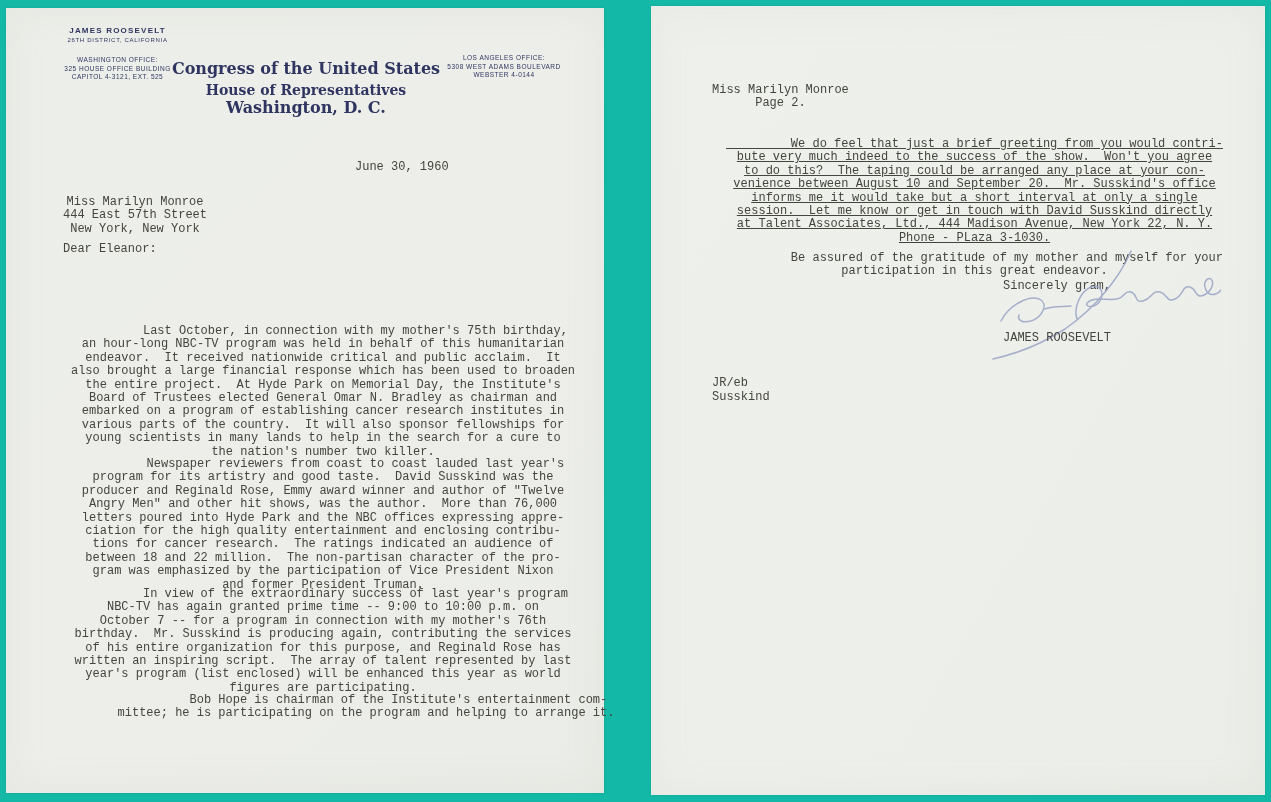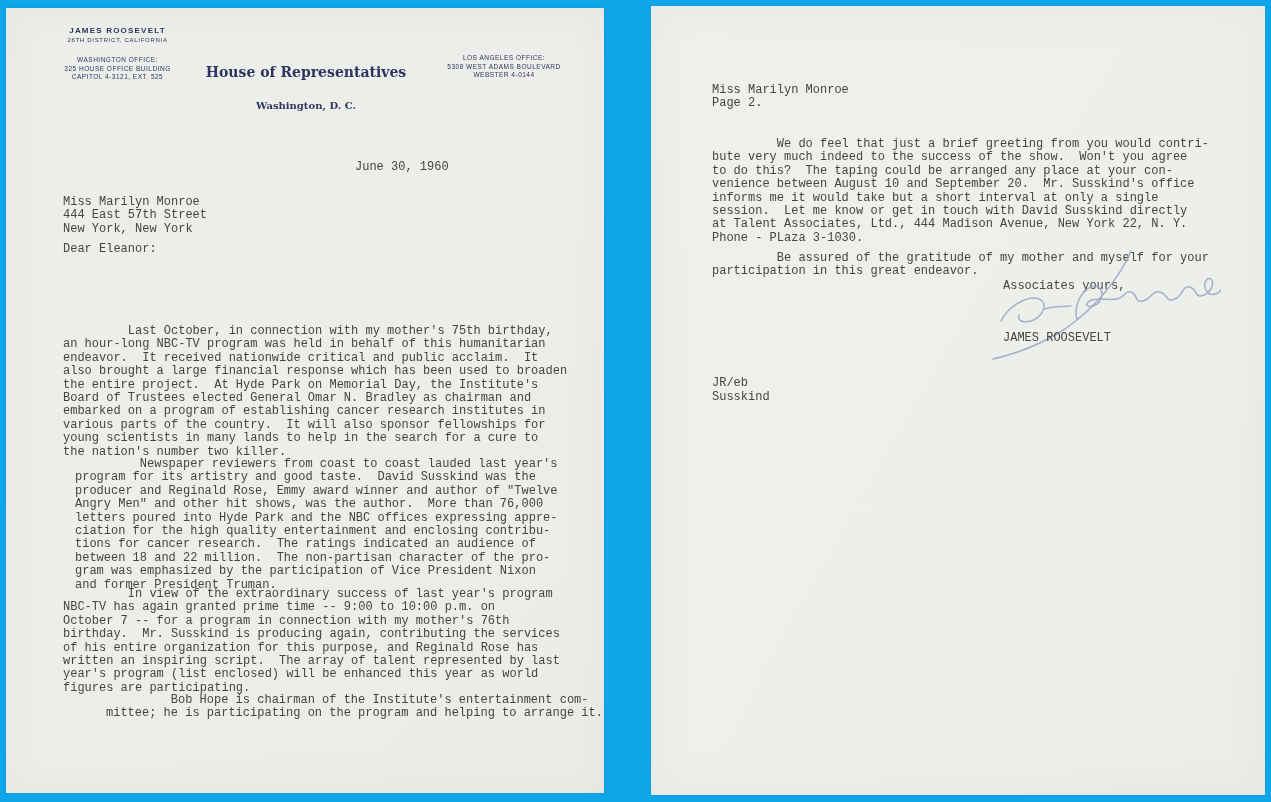--- a/index.html
+++ b/index.html
@@ -1,20 +1,20 @@
 <!DOCTYPE html>
 <html><head>
 <meta charset="utf-8">
 <style>
   html, body { margin: 0; padding: 0; background: #ffffff; }
   #canvas {
     position: relative;
     width: 1271px;
     height: 802px;
-    background: #0ea5e9;
+    background: #14b8a6;
     overflow: hidden;
     font-family: "Liberation Sans", sans-serif;
   }
   .page {
     position: absolute;
     background: #edeeea;
     box-shadow: 0 0 3px rgba(0,0,0,0.10), inset 0 0 40px rgba(180,180,170,0.12);
   }
   #page1 { left: 6px; top: 8px; width: 598px; height: 785px;
     background: linear-gradient(135deg, #eceee9 0%, #edeeea 55%, #eaece7 100%); }
@@ -23,51 +23,53 @@
 
   
   .typed {
     position: absolute;
     white-space: pre-wrap;
     font-family: "Liberation Mono", monospace;
     font-size: 12px;
     line-height: 13.4px;
     color: #45443f;
     letter-spacing: 0px;
+    text-align: center;
   }
 
   
   .lh { color: #2f3560; text-align: center; position: absolute; }
   .lh-name { font-size: 8px; font-weight: bold; letter-spacing: 1.2px; line-height: 10px; }
   .lh-district { font-size: 6px; letter-spacing: 0.7px; margin-top: 1px; }
   .lh-office { font-size: 6.5px; letter-spacing: 0.5px; line-height: 8.5px; white-space: pre-line; }
   .lh-center { font-family: "DejaVu Serif", serif; font-weight: bold; }
   .lh-congress { font-size: 16px; line-height: 18px; }
   .lh-house { font-size: 14px; line-height: 14px; margin-top: 5px; }
-  .lh-city { font-size: 10px; line-height: 13px; margin-top: 20px; }
+  .lh-city { font-size: 16px; line-height: 13px; margin-top: 4px; }
 
   .sig-wrap { position: absolute; }
   .sig-wrap svg { display: block; }
 </style>
 </head>
 <body>
 
 <div id="canvas">
 
   <div class="page" id="page1">
 
     <div class="lh" style="left:34px; top:18px; width:155px;">
       <div class="lh-name">JAMES ROOSEVELT</div>
       <div class="lh-district">26TH DISTRICT, CALIFORNIA</div>
       <div class="lh-office" style="margin-top:13px;">WASHINGTON OFFICE:
 325 HOUSE OFFICE BUILDING
 CAPITOL 4-3121, EXT. 525</div>
     </div>
 
     <div class="lh lh-center" style="left:145px; top:52px; width:310px;">
+      <div class="lh-congress">Congress of the United States</div>
       <div class="lh-house">House of Representatives</div>
       <div class="lh-city">Washington, D. C.</div>
     </div>
 
     <div class="lh" style="left:414px; top:46px; width:168px;">
       <div class="lh-office">LOS ANGELES OFFICE:
 5308 WEST ADAMS BOULEVARD
 WEBSTER 4-0144</div>
     </div>
 
@@ -82,21 +84,21 @@
     <div class="typed" style="left:57px; top:317px; width:520px;">         Last October, in connection with my mother's 75th birthday,
 an hour-long NBC-TV program was held in behalf of this humanitarian
 endeavor.  It received nationwide critical and public acclaim.  It
 also brought a large financial response which has been used to broaden
 the entire project.  At Hyde Park on Memorial Day, the Institute's
 Board of Trustees elected General Omar N. Bradley as chairman and
 embarked on a program of establishing cancer research institutes in
 various parts of the country.  It will also sponsor fellowships for
 young scientists in many lands to help in the search for a cure to
 the nation's number two killer.</div>
-    <div class="typed" style="left:57px; top:450px; width:520px;margin-left:12px;">         Newspaper reviewers from coast to coast lauded last year's
+    <div class="typed" style="left:57px; top:450px; width:520px;">         Newspaper reviewers from coast to coast lauded last year's
 program for its artistry and good taste.  David Susskind was the
 producer and Reginald Rose, Emmy award winner and author of "Twelve
 Angry Men" and other hit shows, was the author.  More than 76,000
 letters poured into Hyde Park and the NBC offices expressing appre-
 ciation for the high quality entertainment and enclosing contribu-
 tions for cancer research.  The ratings indicated an audience of
 between 18 and 22 million.  The non-partisan character of the pro-
 gram was emphasized by the participation of Vice President Nixon
 and former President Truman.</div>
     <div class="typed" style="left:57px; top:580px; width:520px;">         In view of the extraordinary success of last year's program
@@ -109,32 +111,32 @@
 figures are participating.</div>
     <div class="typed" style="left:57px; top:686px; width:520px;margin-left:43px;">         Bob Hope is chairman of the Institute's entertainment com-
 mittee; he is participating on the program and helping to arrange it.</div>
   </div>
 
   <div class="page" id="page2">
 
     <div class="typed" style="left:61px; top:78px;">Miss Marilyn Monroe
 Page 2.</div>
 
-    <div class="typed" style="left:61px; top:132px; width:525px;">         We do feel that just a brief greeting from you would contri-
+    <div class="typed" style="left:61px; top:132px; width:525px;text-decoration:underline;">         We do feel that just a brief greeting from you would contri-
 bute very much indeed to the success of the show.  Won't you agree
 to do this?  The taping could be arranged any place at your con-
 venience between August 10 and September 20.  Mr. Susskind's office
 informs me it would take but a short interval at only a single
 session.  Let me know or get in touch with David Susskind directly
 at Talent Associates, Ltd., 444 Madison Avenue, New York 22, N. Y.
 Phone - PLaza 3-1030.</div>
     <div class="typed" style="left:61px; top:246px; width:525px;">         Be assured of the gratitude of my mother and myself for your
 participation in this great endeavor.</div>
 
-    <div class="typed" style="left:352px; top:274px;">Associates yours,</div>
+    <div class="typed" style="left:352px; top:274px;">Sincerely gram,</div>
 
     <div class="sig-wrap" style="left:330px; top:243px; width:240px; height:112px;">
       <svg width="240" height="112" viewBox="0 0 240 112">
         <g fill="none" stroke="#9aa4c5" stroke-width="1.5" stroke-linecap="round" opacity="0.85">
           <path d="M150,2 C140,26 116,58 84,80 C56,98 30,106 12,110"></path>
           <path d="M20,72 C28,56 48,46 58,50 C68,54 62,68 50,72 C42,74 36,72 38,66"></path>
           <path d="M64,60 C72,57 82,58 90,57"></path>
           <path d="M96,70 C92,58 100,42 110,38 C119,35 124,43 119,52 C114,59 104,59 106,54 C113,47 127,52 136,50 C145,48 143,41 150,43 C157,45 153,54 162,52 C171,50 171,41 179,43 C187,45 185,54 194,50 C203,46 201,36 209,38 C216,40 214,50 223,46 C230,43 234,34 230,30 C227,28 221,33 225,41 C228,48 236,46 240,41"></path>
         </g>
       </svg>

